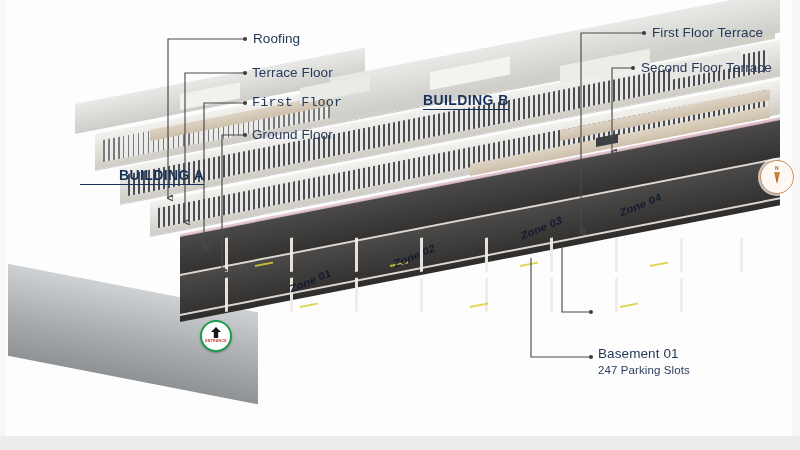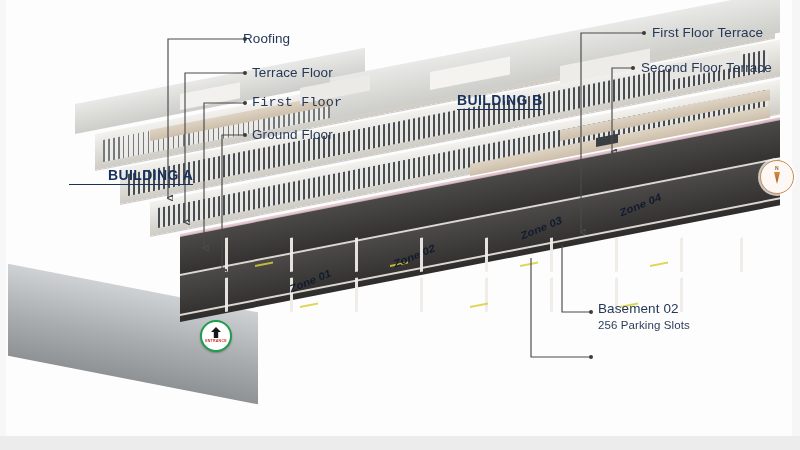--- a/index.html
+++ b/index.html
@@ -205,35 +205,35 @@
 
   <div class="dot" style="left:243px;top:37px;"></div>
   <div class="dot" style="left:243px;top:71px;"></div>
   <div class="dot" style="left:243px;top:101px;"></div>
   <div class="dot" style="left:243px;top:133px;"></div>
   <div class="dot" style="left:642px;top:31px;"></div>
   <div class="dot" style="left:631px;top:66px;"></div>
   <div class="dot" style="left:589px;top:310px;"></div>
   <div class="dot" style="left:589px;top:355px;"></div>
 
-  <div class="lbl" style="left:243px;top:31px;">Roofing</div>
+  <div class="lbl" style="left:253px;top:31px;">Roofing</div>
   <div class="lbl" style="left:252px;top:65px;">Terrace Floor</div>
   <div class="lbl" style="left:252px;top:95px;font-family:Liberation Mono, monospace;">First Floor</div>
   <div class="lbl" style="left:252px;top:127px;">Ground Floor</div>
 
   <div class="lbl" style="left:652px;top:25px;">First Floor Terrace</div>
   <div class="lbl" style="left:641px;top:60px;">Second Floor Terrace</div>
 
-  <div style="position:absolute;left:598px;top:301px;">
-    <div class="lbl" style="position:static;">Basement 02</div>
-    <div class="lbl sub" style="position:static;margin-top:2px;">256 Parking Slots</div>
-  </div>
-
-  <div class="bldg" style="left:69px;top:167px;padding-left:39px;">BUILDING A</div>
-  <div class="bldg" style="left:423px;top:92px;margin-left:34px;">BUILDING B</div>
+  <div style="position:absolute;left:598px;top:346px;">
+    <div class="lbl" style="position:static;">Basement 01</div>
+    <div class="lbl sub" style="position:static;margin-top:2px;">247 Parking Slots</div>
+  </div>
+
+  <div class="bldg" style="left:80px;top:167px;padding-left:39px;">BUILDING A</div>
+  <div class="bldg" style="left:423px;top:92px;">BUILDING B</div>
 
   <div id="compass">
     <div class="n">N</div>
     <div class="needle"></div>
   </div>
 
   <div id="entrance">
     <div class="arw"></div>
     <div class="cap">ENTRANCE</div>
   </div>

